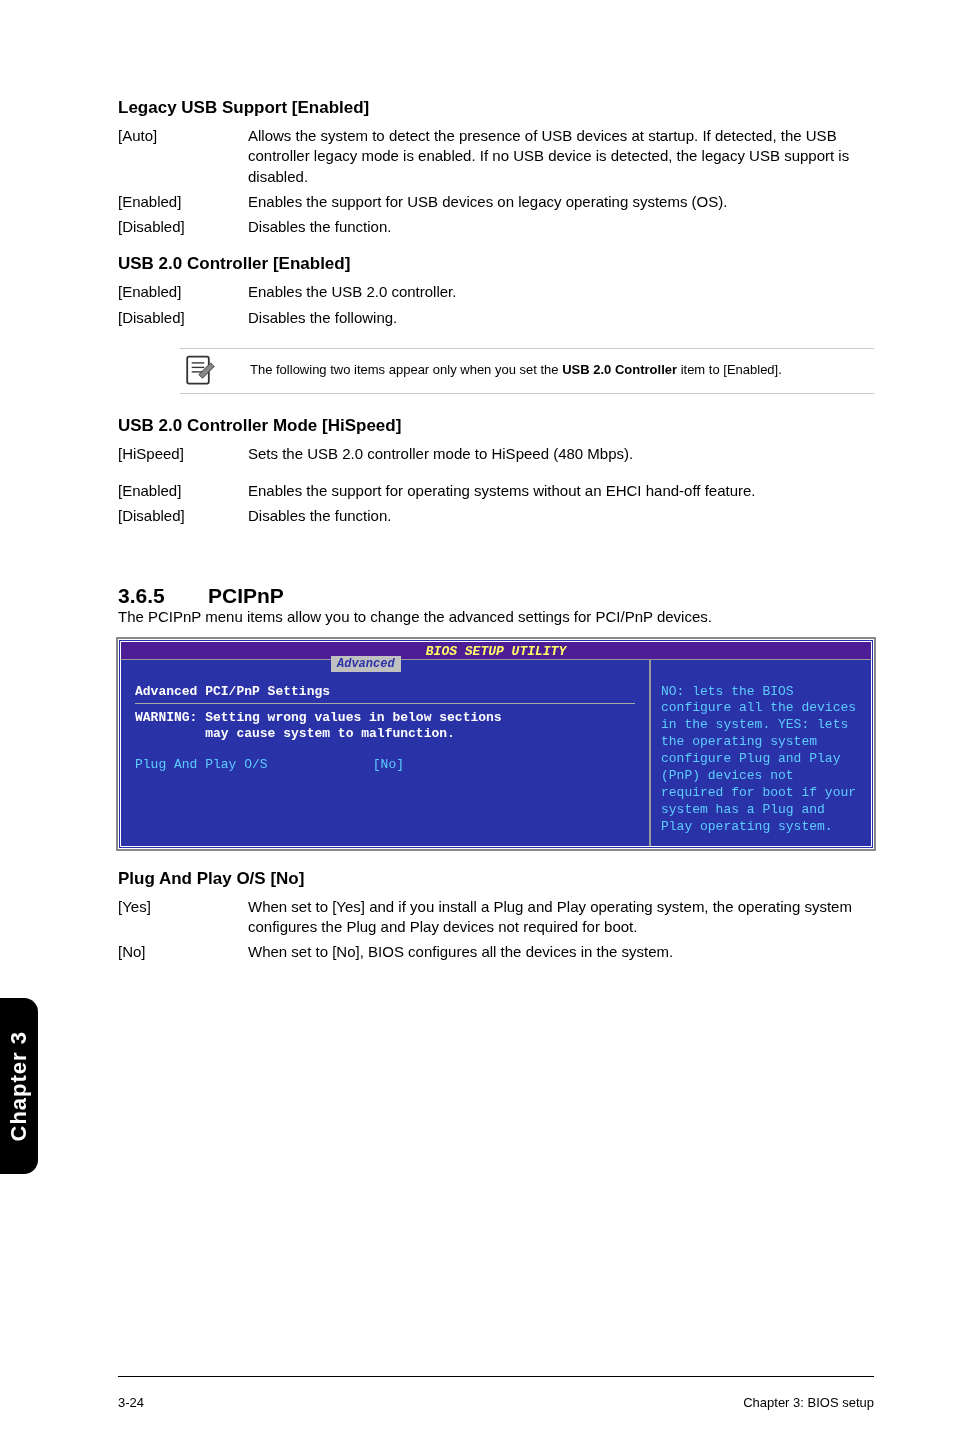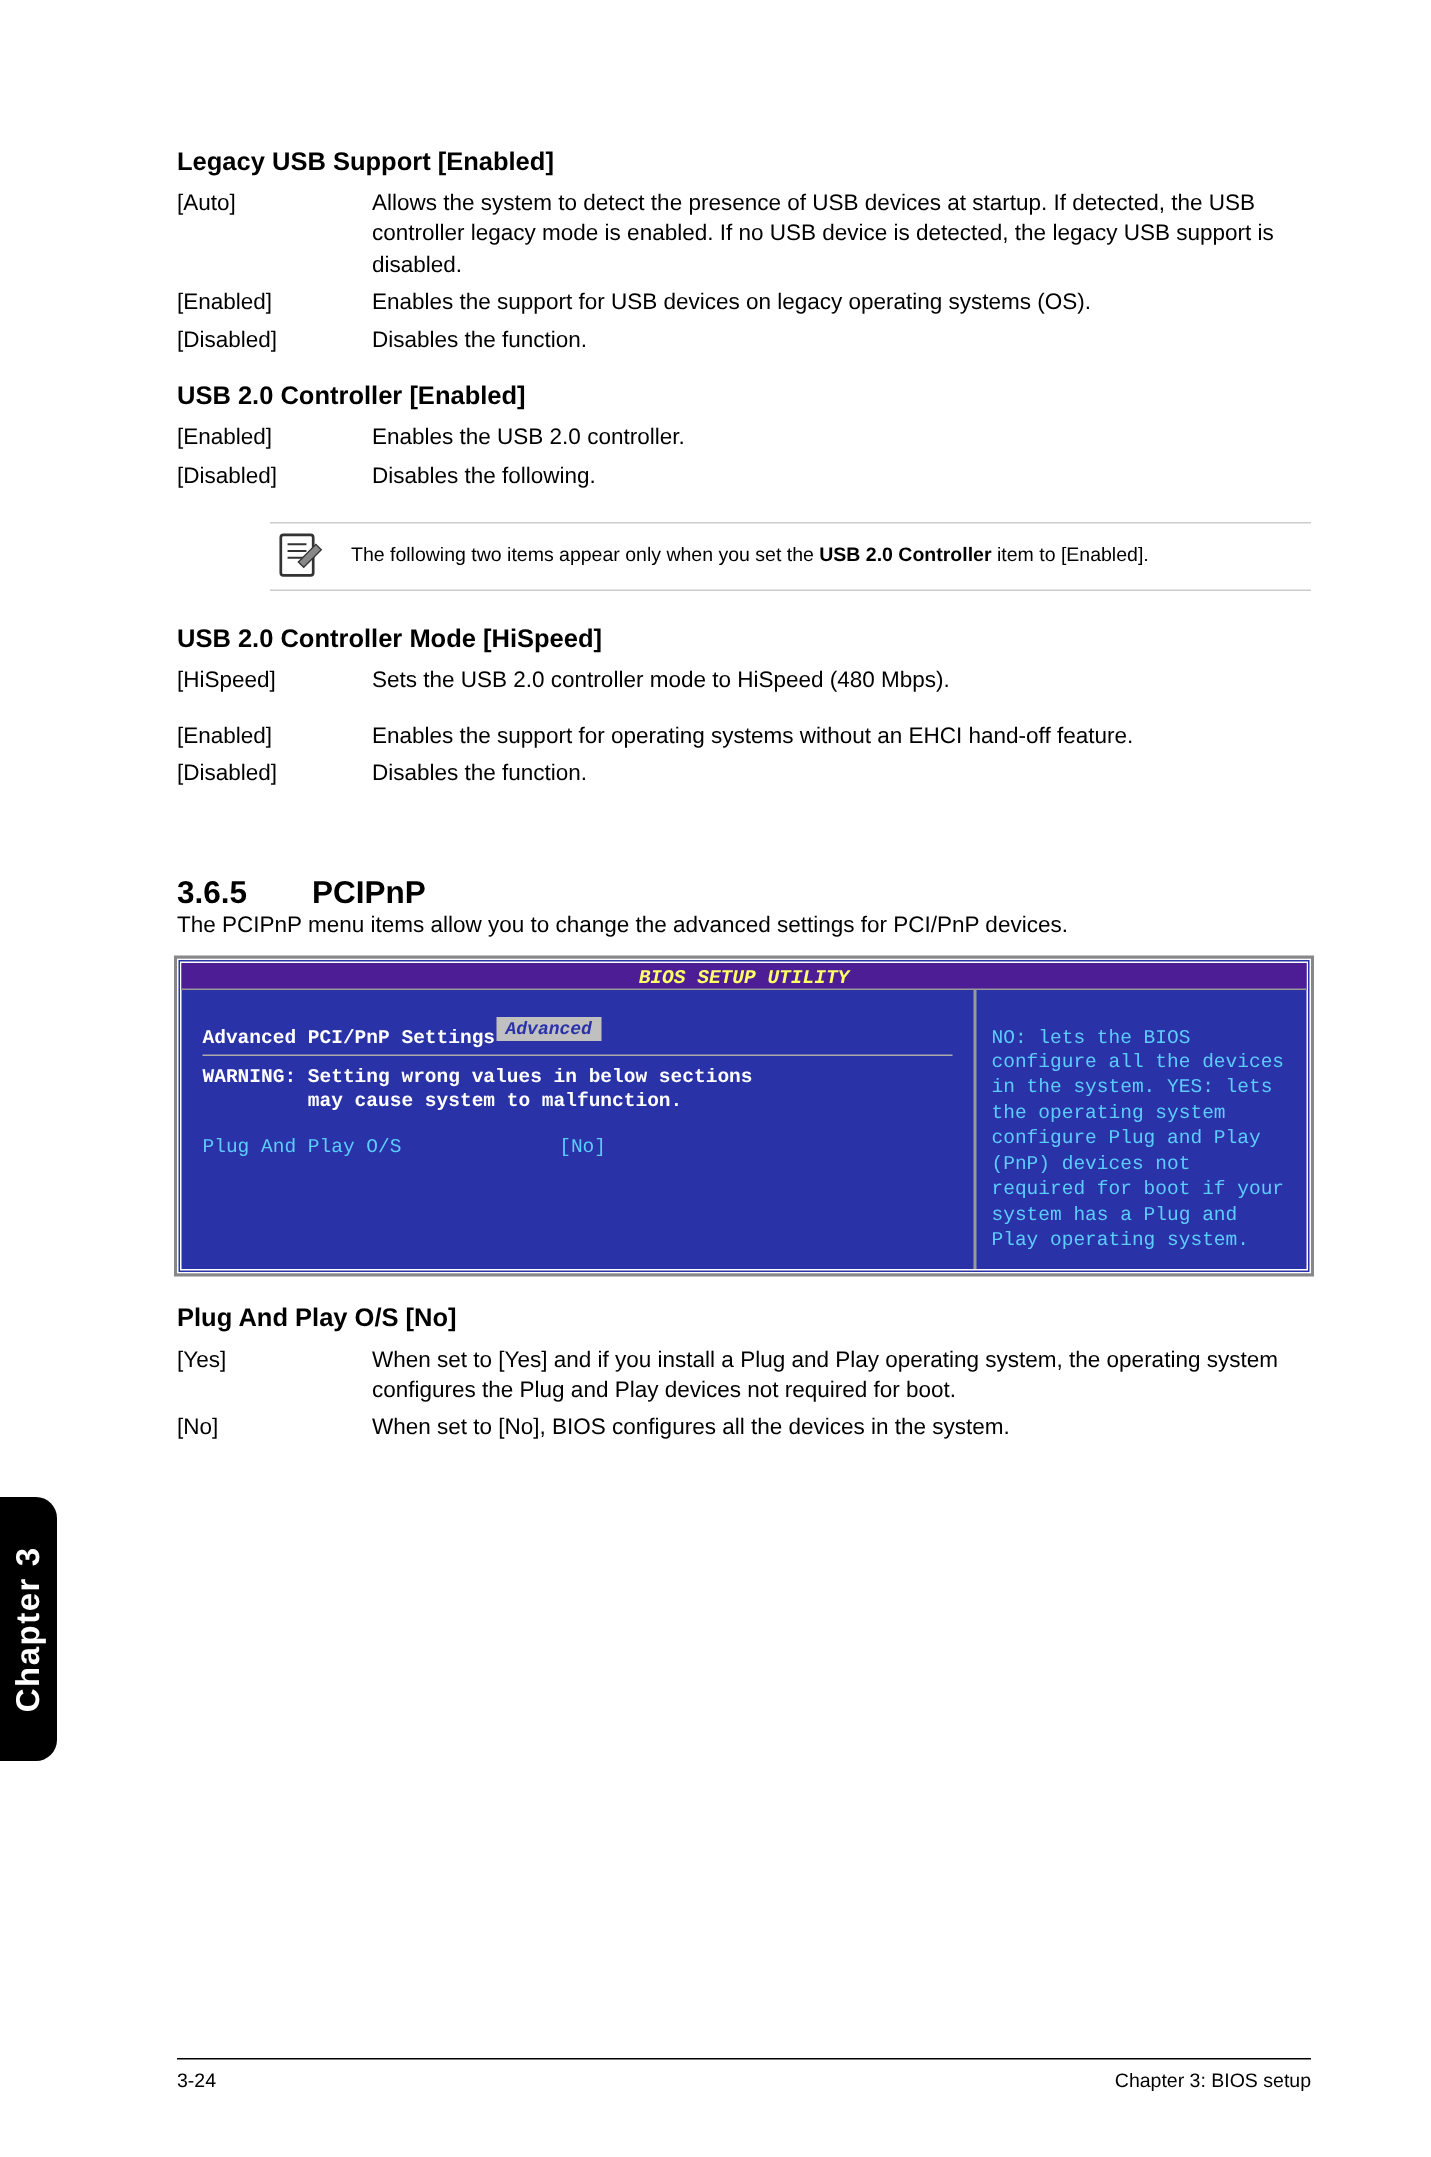--- a/index.html
+++ b/index.html
@@ -37,21 +37,21 @@
       padding: 6px 0;
     }
     .note-block hr {
       border: none;
       border-top: 1px solid #ccc;
       margin: 4px 0;
     }
     .note-inner {
       display: flex;
       align-items: center;
-      gap: 18px;
+      gap: 34px;
     }
     .note-icon {
       width: 36px;
       height: 36px;
       flex-shrink: 0;
     }
     .note-text {
       font-size: 13px;
       line-height: 1.3;
     }
@@ -82,21 +82,21 @@
       text-align: center;
       font-weight: bold;
       padding: 2px 0 0 0;
       border-bottom: 1px solid #999;
       position: relative;
       font-style: italic;
     }
     .bios-tab {
       position: absolute;
       left: 210px;
-      top: 36px;
+      top: 14px;
       background: #c0c0c0;
       color: #2a32a8;
       padding: 1px 6px;
       font-weight: bold;
       font-size: 12px;
     }
     .bios-body {
       display: flex;
       height: 186px;
     }
@@ -146,25 +146,25 @@
     }
     .side-tab span {
       writing-mode: vertical-rl;
       font-size: 22px;
       font-weight: bold;
       transform: rotate(180deg);
       letter-spacing: 1px;
     }
     .footer {
       position: absolute;
-      bottom: 44px;
+      bottom: 28px;
       left: 118px;
       right: 80px;
       border-top: 1px solid #000;
-      padding-top: 6px;
+      padding-top: 18px;
       display: flex;
       justify-content: space-between;
       font-size: 13px;
     }
   </style>
 </head>
 <body>
 
 <div class="content">
 

